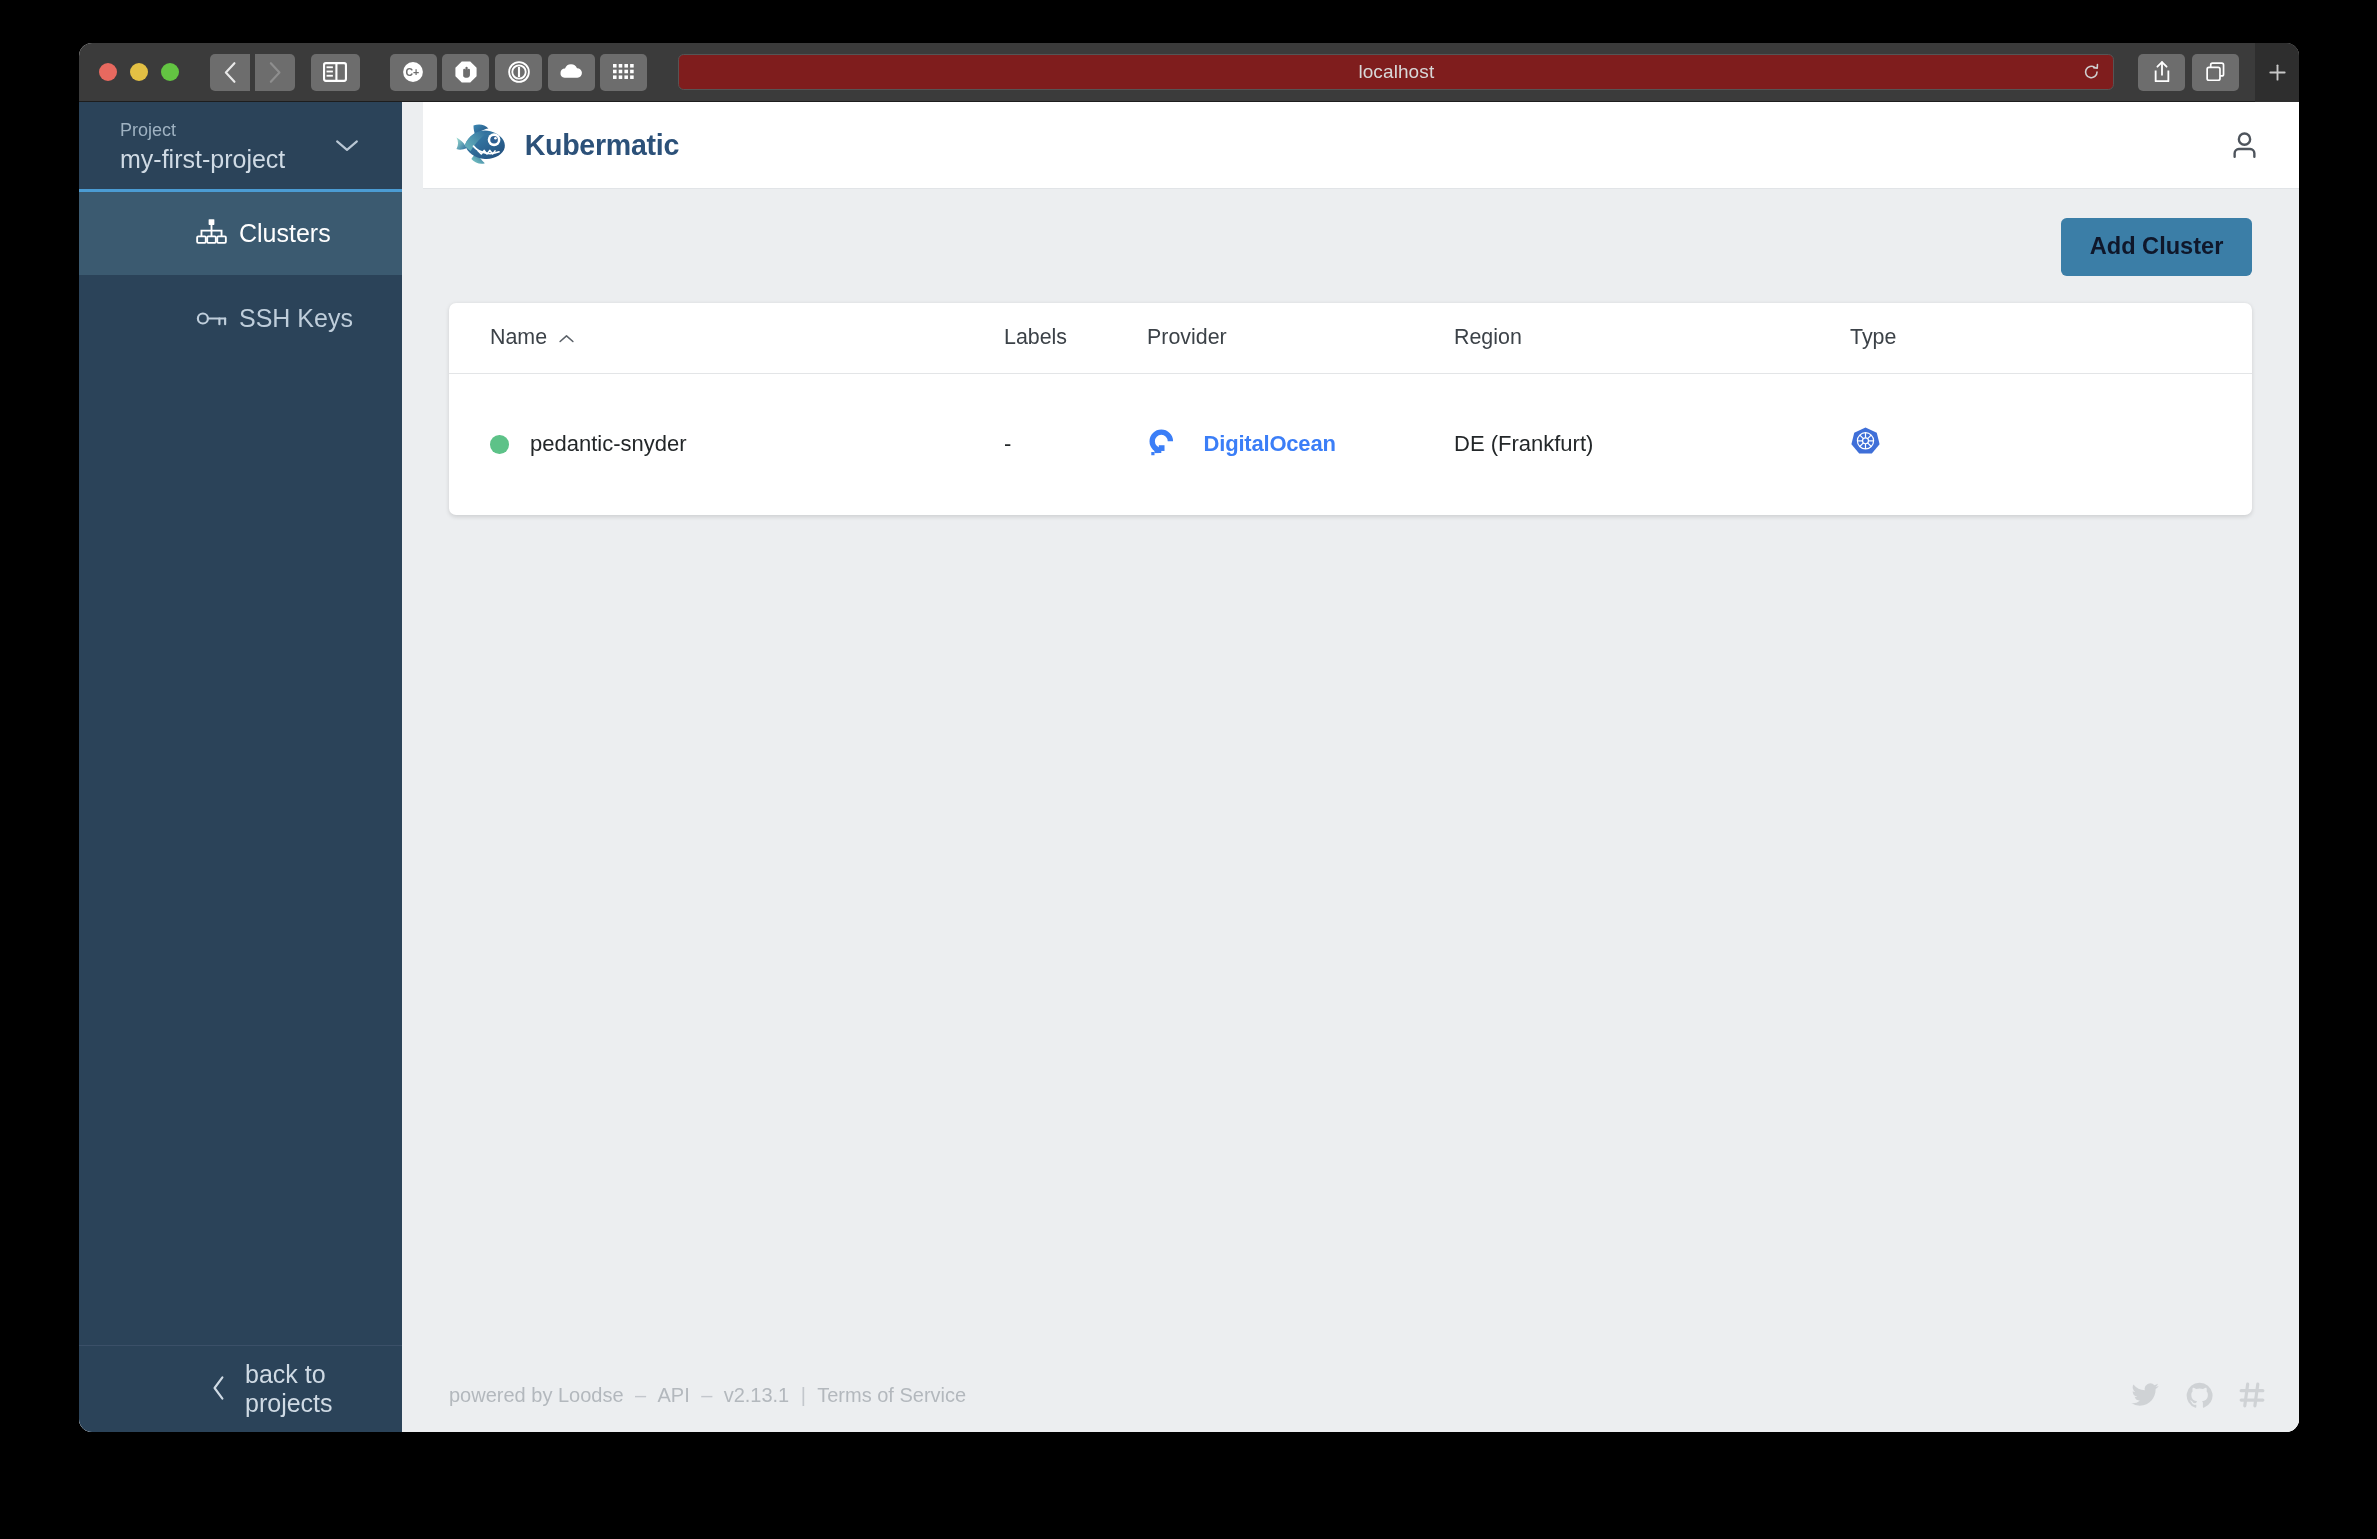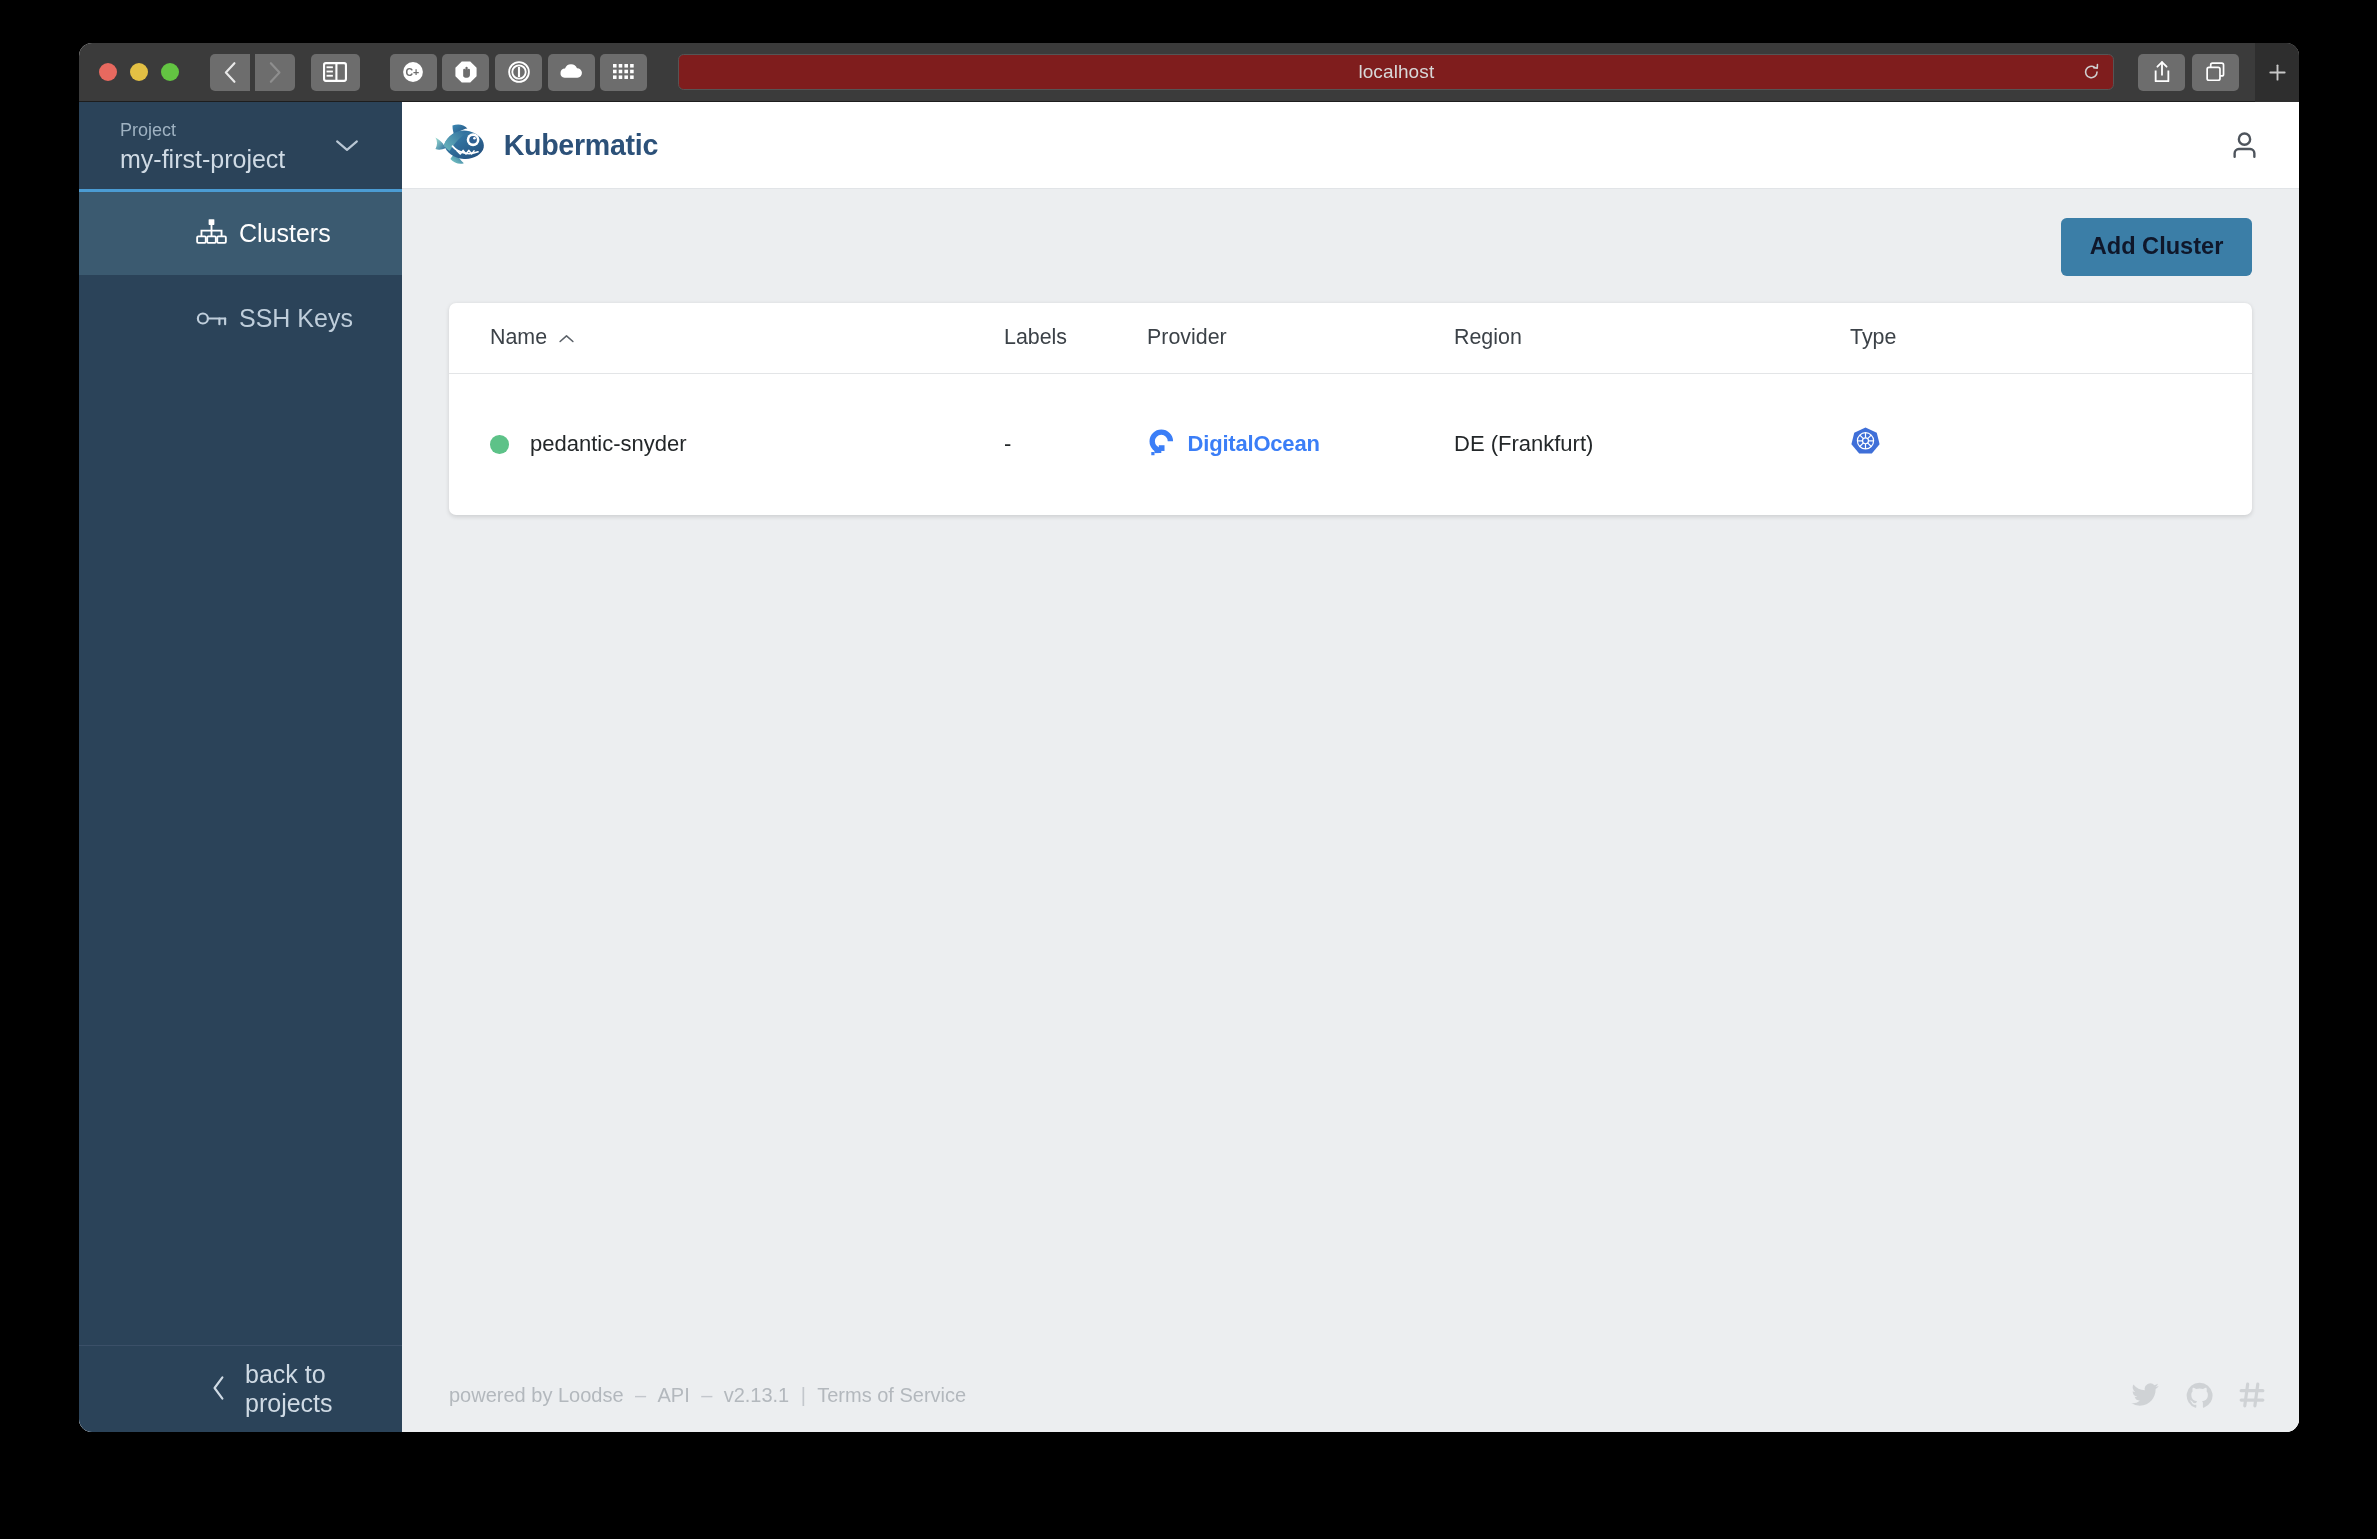--- a/index.html
+++ b/index.html
@@ -198,20 +198,21 @@
 
   #app-header {
     height: 87px;
     background: #ffffff;
     border-bottom: 0.7px solid #e1e4e7;
     display: flex;
     align-items: center;
     justify-content: space-between;
     padding: 0 39px 0 32px;
     flex-shrink: 0;
+    margin-left: 21px;
   }
   #brand { display: flex; align-items: center; gap: 15.7px; }
   #brand-name {
     font-size: 28.6px;
     color: #2c5179;
     font-weight: bold;
     letter-spacing: -0.3px;
   }
   #user-menu { cursor: pointer; display: flex; }
 
@@ -277,21 +278,21 @@
   .cell { font-size: 22px; color: #232729; display: flex; align-items: center; }
 
   .cell-name { gap: 21.4px; }
   .status-dot {
     width: 18.6px; height: 18.6px;
     border-radius: 50%;
     background: #5dc288;
     flex-shrink: 0;
   }
 
-  .provider-cell { gap: 12px; }
+  .provider-cell { gap: 28px; }
   .provider-name {
     color: #3b7ef7;
     font-size: 22px;
     font-weight: bold;
     letter-spacing: -0.2px;
   }
 
   
   #app-footer {
     height: 74px;

